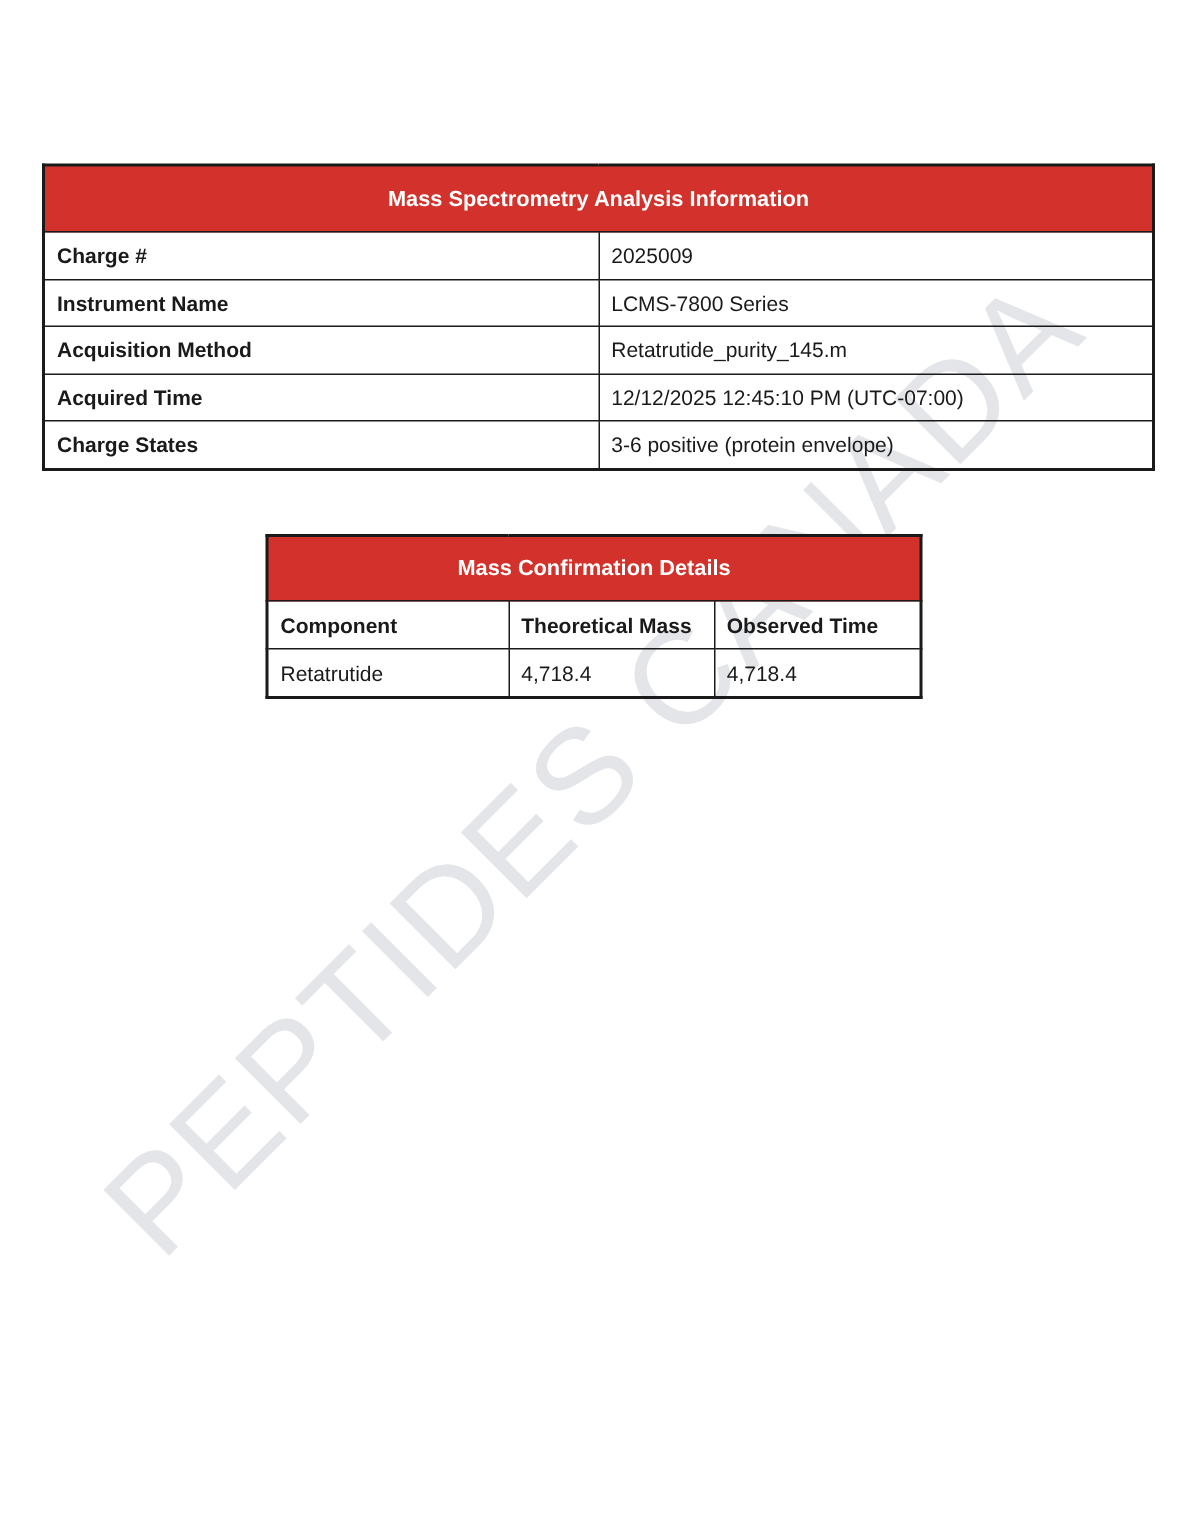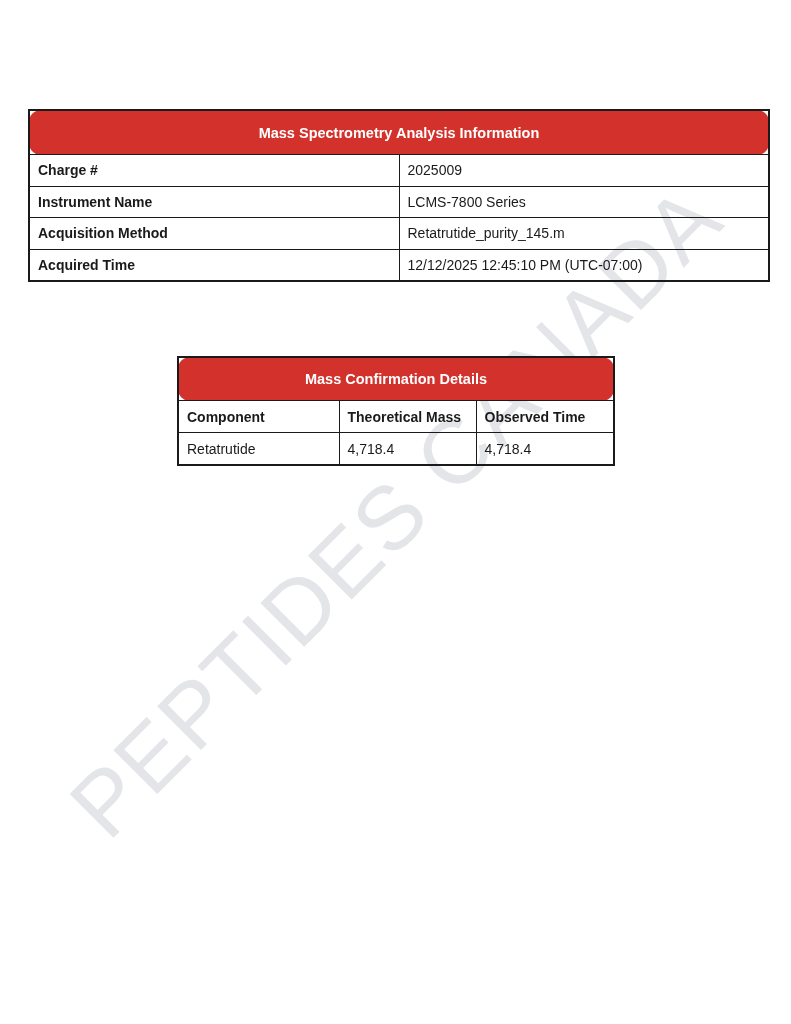--- a/index.html
+++ b/index.html
@@ -45,21 +45,20 @@
     border-width: 2px;
   }
   th.band {
     background: #d2322b;
     color: #ffffff;
     font-size: 14.5px;
     font-weight: 700;
     text-align: center;
     height: 41px;
     vertical-align: middle;
-    border-radius: 12px;
   }
   td {
     font-size: 14px;
     vertical-align: middle;
     padding: 0 0 0 8px;
     background: transparent;
   }
   .tbl-analysis {
     left: 28px;
     top: 109px;
@@ -114,20 +113,24 @@
         <td class="value">LCMS-7800 Series</td>
       </tr>
       <tr>
         <td class="label">Acquisition Method</td>
         <td class="value">Retatrutide_purity_145.m</td>
       </tr>
       <tr>
         <td class="label">Acquired Time</td>
         <td class="value">12/12/2025 12:45:10 PM (UTC-07:00)</td>
       </tr>
+      <tr>
+        <td class="label">Charge States</td>
+        <td class="value">3-6 positive (protein envelope)</td>
+      </tr>
     </tbody>
   </table>
 
   <table class="tbl-confirm">
     <colgroup>
       <col style="width:161px">
       <col style="width:137px">
       <col style="width:138px">
     </colgroup>
     <thead>

